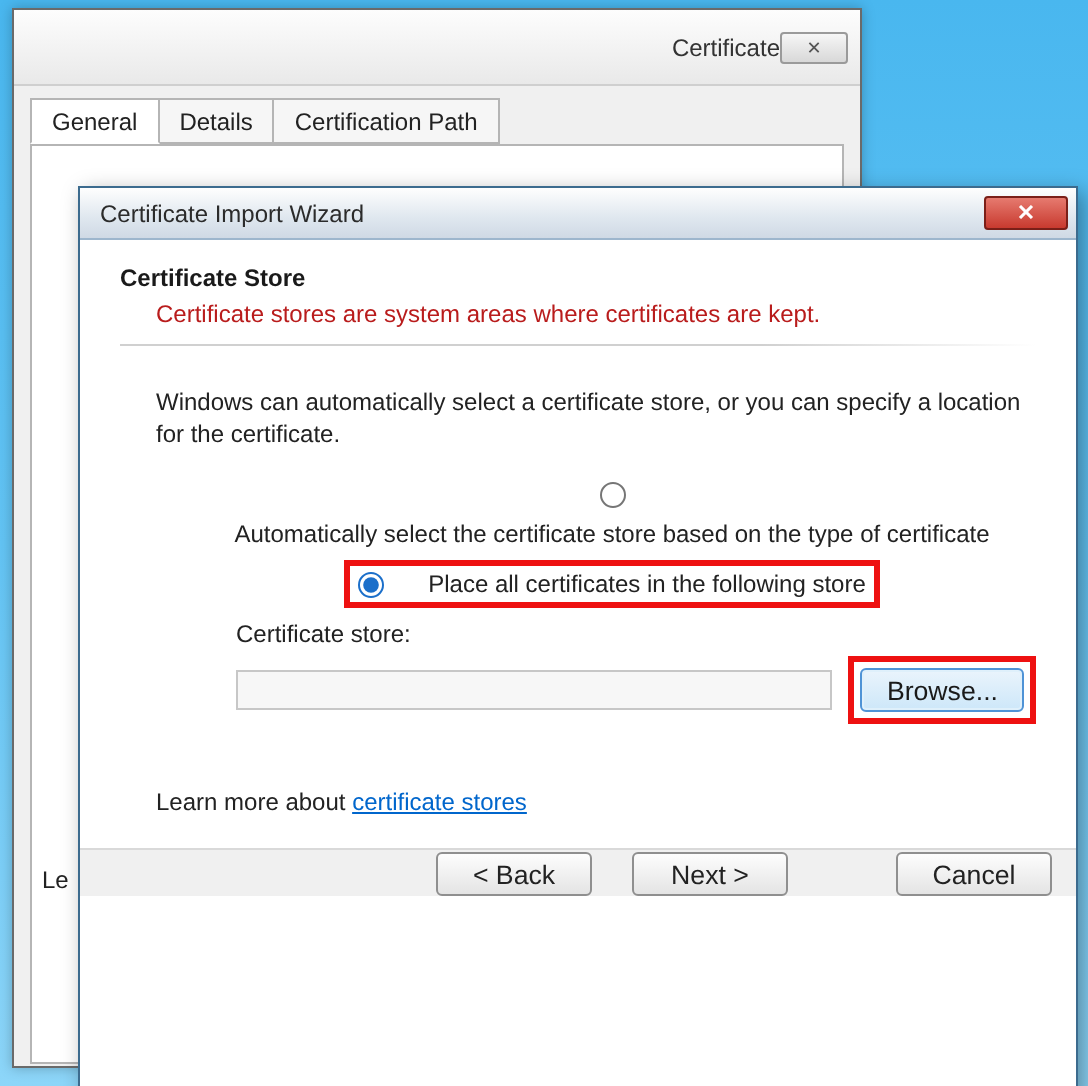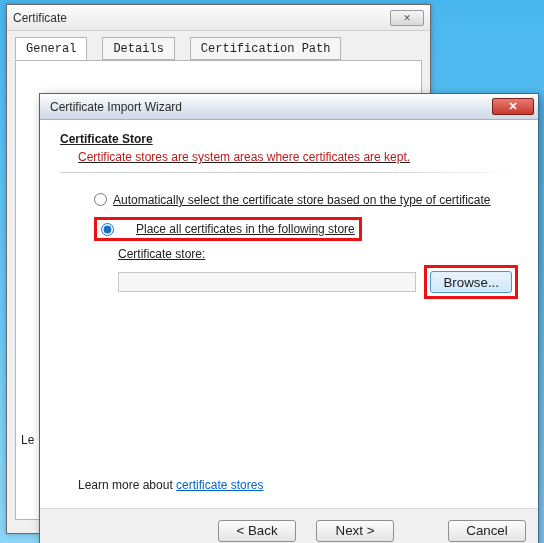--- a/index.html
+++ b/index.html
@@ -16,39 +16,38 @@
   
   .win-back {
     position: absolute;
     left: 6px; top: 4px;
     width: 425px; height: 530px;
     background: #f0f0f0;
     border: 1px solid #6a6a6a;
     box-shadow: 0 0 6px rgba(0,0,0,.25);
   }
   .win-back .titlebar {
-    height: 26px;
+    height: 38px;
     background: linear-gradient(#fdfdfd,#e9e9e9);
     border-bottom: 1px solid #cfcfcf;
-    display: flex; align-items: center; justify-content: space-between;
+    display: flex; align-items: center; justify-content: flex-end;
     padding: 0 6px;
     color: #333;
   }
   .close-btn {
     width: 34px; height: 16px;
     background: linear-gradient(#f6f6f6,#d8d8d8);
     border: 1px solid #9a9a9a;
     border-radius: 2px;
     display:flex;align-items:center;justify-content:center;
     font-size: 9px; color:#555;
   }
   .tabs {
-    display: flex; gap: 16px; padding: 6px 8px 0 8px;
+    display: flex; gap: 0; padding: 6px 8px 0 8px;
     background: #f0f0f0;
-    font-family: Liberation Mono, monospace;
   }
   .tab {
     padding: 4px 10px 3px;
     border: 1px solid #b5b5b5;
     background: #f6f6f6;
     margin-right: -1px;
     font-size: 12px;
     color:#222;
   }
   .tab.active {
@@ -88,31 +87,30 @@
     background: linear-gradient(#e67a6f,#c83a2f);
     border: 1px solid #7a1f18;
     border-radius: 2px;
     display:flex;align-items:center;justify-content:center;
     color:#fff; font-weight:bold; font-size:11px;
   }
   .wiz-body {
     padding: 12px 20px 8px 20px;
     color:#222;
     position: relative;
-    height: 388px;
-    text-decoration: underline;
+    height: 304px;
   }
   .step-title { font-weight: bold; margin-bottom: 4px; color:#1a1a1a;}
   .step-sub { margin-left: 18px; margin-bottom: 8px; color:#b91c1c;}
   .divider {
     height: 1px; background: linear-gradient(to right,#d0d0d0,#d0d0d0 70%, transparent);
     margin: 6px 0 20px 0;
   }
   .desc { margin-left: 18px; margin-bottom: 16px; line-height: 1.35;}
-  .radio-row { margin-left: 34px; display:flex; align-items:flex-start; gap:6px; margin-bottom:6px; min-height:18px;}
+  .radio-row { margin-left: 34px; display:flex; align-items:center; gap:6px; margin-bottom:6px; min-height:18px;flex-direction:column;}
   input[type=radio]{ accent-color:#1b6fca; margin:0;}
   .highlight-red { border: 3px solid #e11; padding: 2px 4px; }
   .store-block { margin-left: 58px; margin-top: 6px; }
   .store-label { margin-bottom: 4px; display:block;}
   .store-row { display:flex; gap:8px; align-items:center;}
   .store-input {
     flex:1; height:20px; border:1px solid #c7c7c7; background:#f7f7f7;
     padding: 1px 4px;
   }
   .browse-btn {
@@ -122,24 +120,24 @@
     border-radius: 3px;
     color:#1a1a1a;
     box-shadow: inset 0 0 0 1px #dff0fb;
   }
   .browse-wrap { border:3px solid #e11; padding:3px; }
   .learn {
     position:absolute; left: 38px; bottom: 16px; color:#222;
   }
   .learn a { color:#0066cc; text-decoration: underline; }
   .wiz-footer {
-    height: 44px;
+    height: 24px;
     border-top: 1px solid #d9d9d9;
     background: #f0f0f0;
-    display:flex; align-items:center; justify-content:flex-end;
+    display:flex; align-items:flex-end; justify-content:flex-end;
     gap:20px; padding: 0 12px;
   }
   .std-btn {
     height: 22px; min-width: 78px; padding: 0 10px;
     background: linear-gradient(#fdfdfd,#e4e4e4);
     border: 1px solid #8f8f8f; border-radius: 3px;
     color:#222;
   }
   .footer-gap { width: 14px; }
 </style>
@@ -166,20 +164,21 @@
   <div class="wiz-titlebar">
     <span>Certificate Import Wizard</span>
     <div class="red-close">
       <span>✕</span>
     </div>
   </div>
   <div class="wiz-body">
     <div class="step-title">Certificate Store</div>
     <div class="step-sub">Certificate stores are system areas where certificates are kept.</div>
     <div class="divider"></div>
+    <div class="desc">Windows can automatically select a certificate store, or you can specify a location for the certificate.</div>
 
     <label class="radio-row">
       <input type="radio" name="store" style="">
       <span>Automatically select the certificate store based on the type of certificate</span>
     </label>
 
     <div class="radio-row">
       <span class="highlight-red" style="display:flex;align-items:center;gap:22px;">
         <input type="radio" name="store" checked="" style="">
         <span>Place all certificates in the following store</span>

